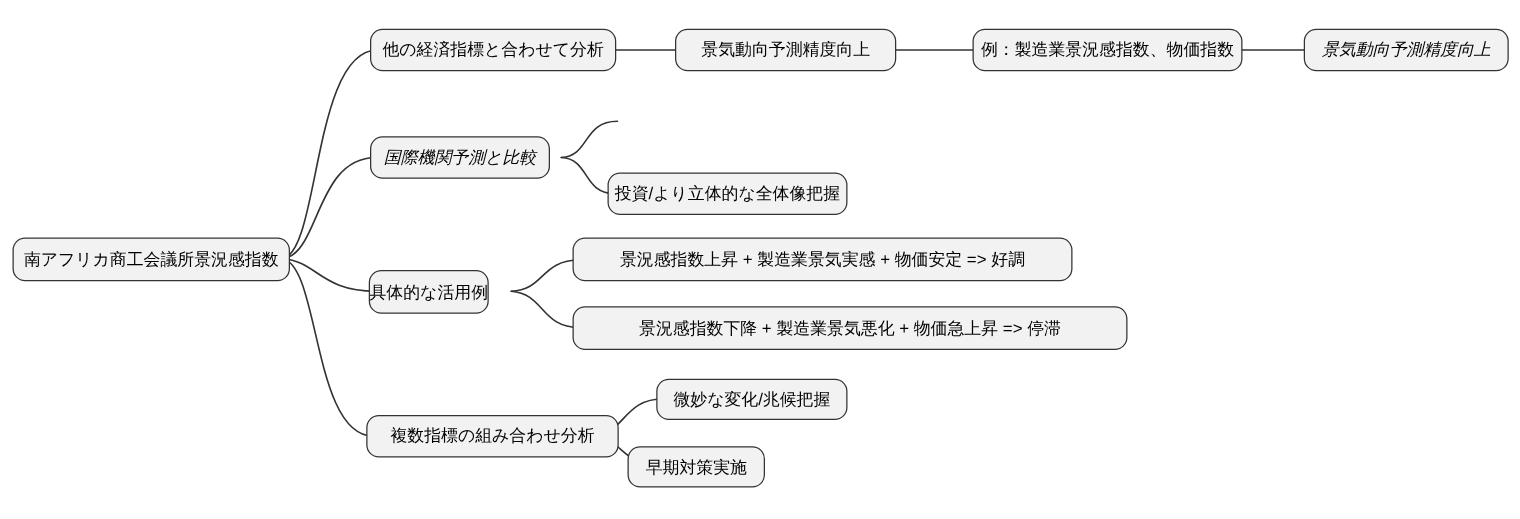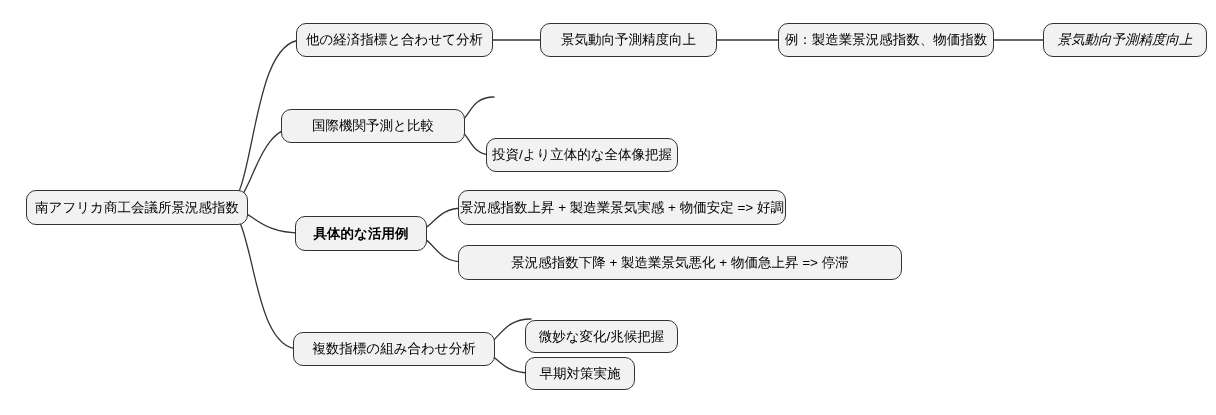--- a/index.html
+++ b/index.html
@@ -57,31 +57,31 @@
     <path class="edge" d="M 711 40 L 784 40"></path>
     <path class="edge" d="M 988 40 L 1049 40"></path>
     <path class="edge" d="M 449 126 C 472 125 466 97 494 97"></path>
     <path class="edge" d="M 449 126 C 472 127 466 155 492 155"></path>
     <path class="edge" d="M 409 233 C 436 232 432 208 464 208"></path>
     <path class="edge" d="M 409 233 C 436 235 432 262 464 262"></path>
     <path class="edge" d="M 474 349 C 500 348 498 319 531 319"></path>
     <path class="edge" d="M 474 349 C 500 351 496 373 531 373"></path>
   </svg>
 
-  <div class="node" style="left:10px;  top:190px; width:222px; height:35px;margin-left:16px;">南アフリカ商工会議所景況感指数</div>
+  <div class="node" style="left:10px;  top:190px; width:222px; height:35px;">南アフリカ商工会議所景況感指数</div>
 
   <div class="node" style="left:296px; top:23px;  width:197px; height:34px;">他の経済指標と合わせて分析</div>
   <div class="node" style="left:540px; top:23px;  width:177px; height:34px;">景気動向予測精度向上</div>
   <div class="node" style="left:778px; top:23px;  width:216px; height:34px;">例：製造業景況感指数、物価指数</div>
   <div class="node" style="left:1043px;top:23px;  width:164px; height:34px;font-style:italic;">景気動向予測精度向上</div>
 
-  <div class="node" style="left:281px; top:109px; width:184px; height:34px;">国際機関予測と比較</div>
+  <div class="node" style="left:296px; top:109px; width:144px; height:34px;font-style:italic;">国際機関予測と比較</div>
   <div class="node" style="left:486px; top:138px; width:192px; height:34px;">投資/より立体的な全体像把握</div>
 
-  <div class="node" style="left:295px; top:216px; width:132px; height:35px;font-weight:bold;">具体的な活用例</div>
-  <div class="node" style="left:458px; top:190px; width:328px; height:35px;">景況感指数上昇 + 製造業景気実感 + 物価安定 =&gt; 好調</div>
+  <div class="node" style="left:295px; top:216px; width:96px; height:35px;">具体的な活用例</div>
+  <div class="node" style="left:458px; top:190px; width:400px; height:35px;">景況感指数上昇 + 製造業景気実感 + 物価安定 =&gt; 好調</div>
   <div class="node" style="left:458px; top:245px; width:444px; height:35px;">景況感指数下降 + 製造業景気悪化 + 物価急上昇 =&gt; 停滞</div>
 
   <div class="node" style="left:293px; top:332px; width:202px; height:34px;">複数指標の組み合わせ分析</div>
-  <div class="node" style="left:525px; top:303px; width:153px; height:33px;margin-top:17px;">微妙な変化/兆候把握</div>
-  <div class="node" style="left:525px; top:357px; width:110px; height:33px;">早期対策実施</div>
+  <div class="node" style="left:525px; top:303px; width:153px; height:33px;">微妙な変化/兆候把握</div>
+  <div class="node" style="left:502px; top:357px; width:110px; height:33px;">早期対策実施</div>
 
 </div>
 
 </body></html>

